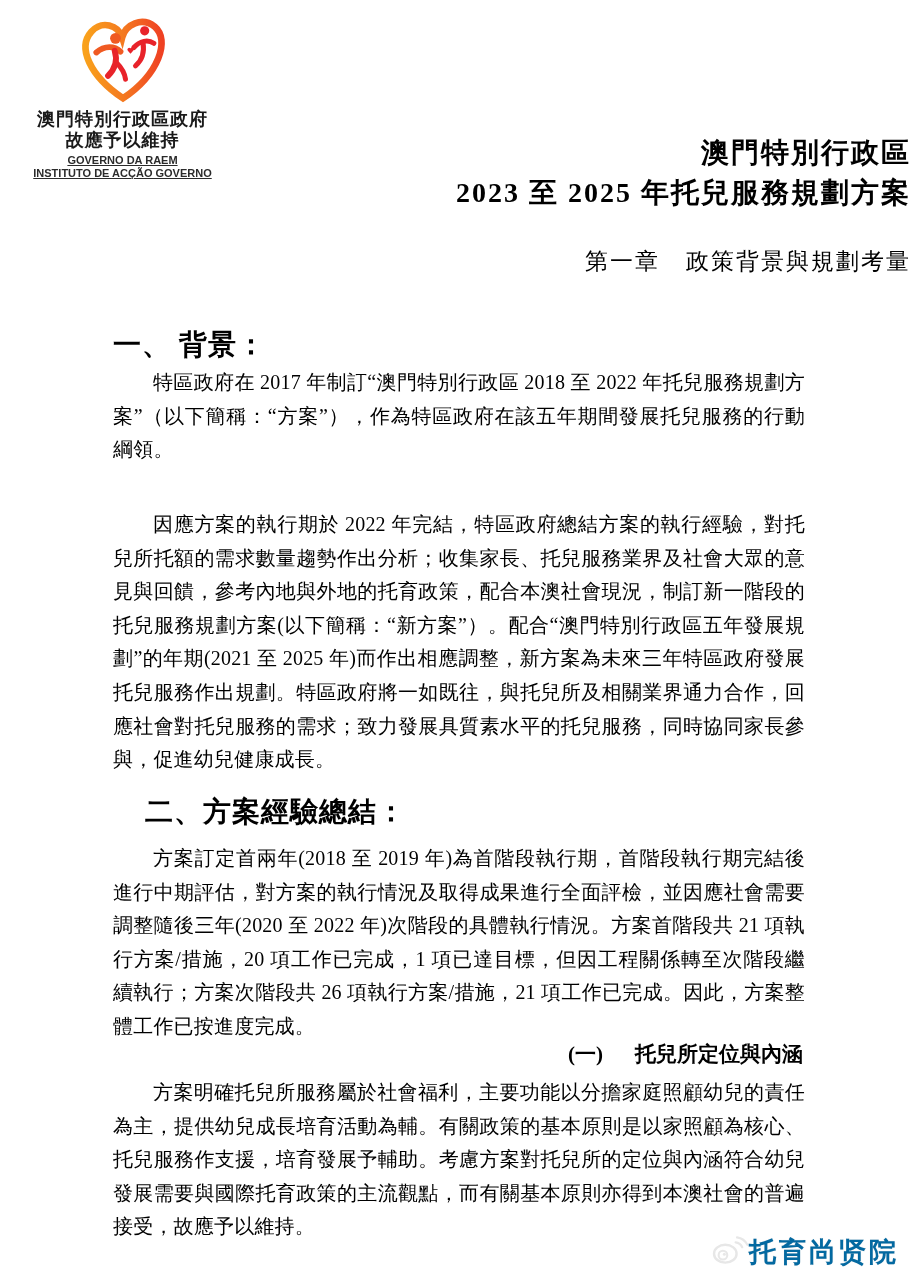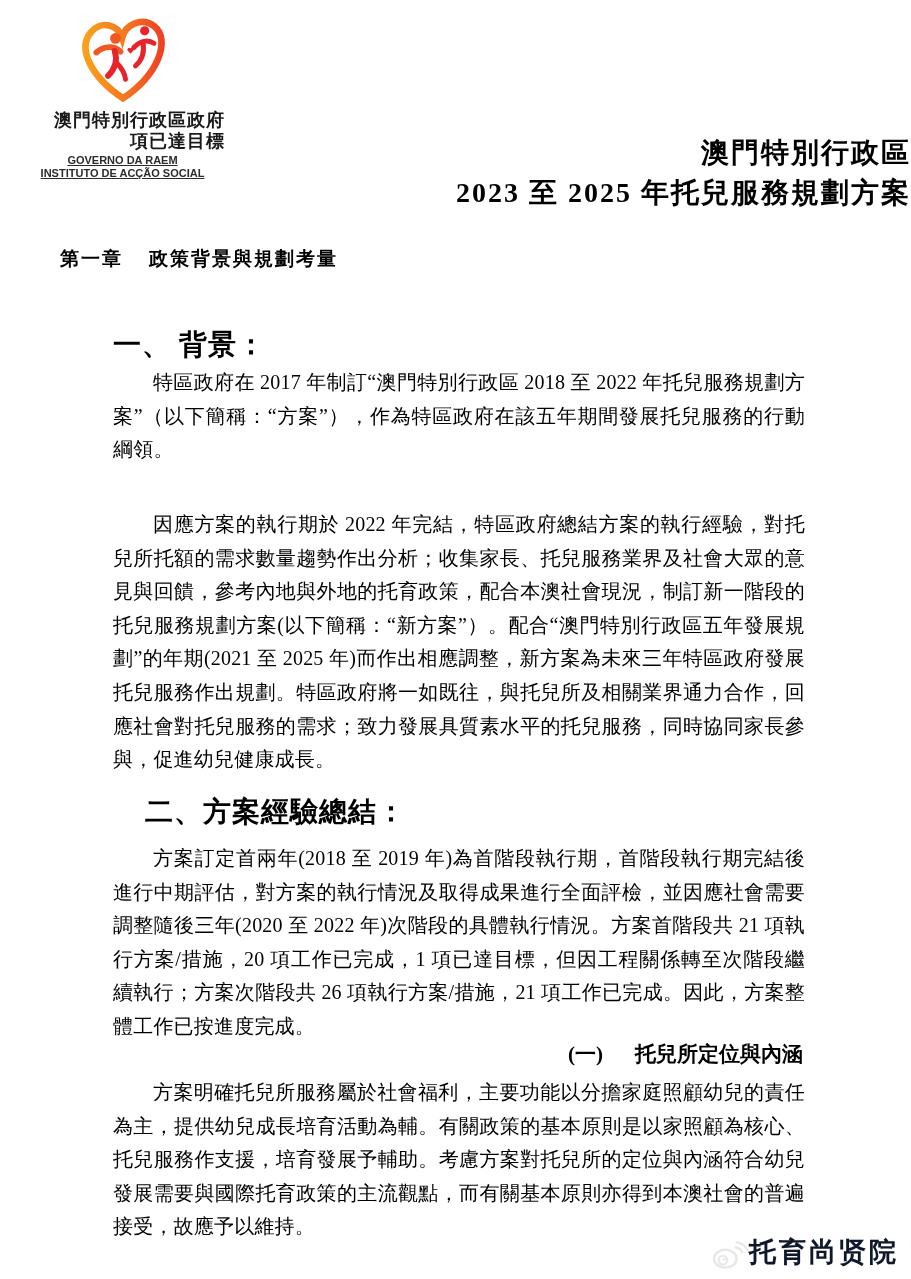--- a/index.html
+++ b/index.html
@@ -22,22 +22,21 @@
     width: 205px;
     text-align: center;
   }
   .logo-heart { display: block; margin: 0 auto 4px auto; }
   .org-zh {
     font-size: 18px;
     font-weight: 700;
     line-height: 21px;
     letter-spacing: 1px;
     color: #1a1a1a;
-    font-family: Liberation Serif, serif;
-    text-align: right;
+    font-family: Liberation Mono, monospace;
   }
   .org-pt {
     font-size: 11px;
     font-weight: 700;
     line-height: 12.5px;
     color: #2b2b2b;
     font-family: "Liberation Sans", "DejaVu Sans", sans-serif;
     margin-top: 2px;
   }
   .org-pt div { line-height: 12.5px; text-decoration: underline; }
@@ -52,23 +51,23 @@
     font-weight: 700;
     font-size: 28px;
     line-height: 40px;
     letter-spacing: 2px;
   }
   .chapter {
     position: absolute;
     left: 60px;
     right: 0;
     top: 246px;
-    text-align: left;
-    font-weight: 700;
-    font-size: 19px;
+    text-align: right;
+    font-weight: 400;
+    font-size: 23px;
     letter-spacing: 2px;
   }
   .chapter-gap { display: inline-block; width: 26px; }
 
   
   .sec-heading {
     position: absolute;
     left: 113px;
     width: 690px;
     font-size: 28px;
@@ -101,22 +100,22 @@
   #para-3       { top: 842px; }
   #sub1-heading { top: 1040px; text-align: right; }
   #para-4       { top: 1076px; }
 
   
   .watermark {
     position: absolute;
     right: 12px;
     top: 1234px;
     display: flex;
-    align-items: flex-end;
-    color: #0f172a;
+    align-items: flex-start;
+    color: #0369a1;
     font-size: 27px;
     font-weight: 700;
     letter-spacing: 3px;
     font-family: "Liberation Sans", "DejaVu Sans", sans-serif;
     text-shadow: 0 0 1px #dcdcdc;
     user-select: none;
   }
 </style>
 </head>
 <body>
@@ -140,24 +139,24 @@
       <path d="M50 44 C 54 56, 50 66, 42 74" fill="none" stroke="#E8232A" stroke-width="7" stroke-linecap="round"></path>
       <path d="M52 58 C 58 64, 62 70, 63 78" fill="none" stroke="#E8232A" stroke-width="6" stroke-linecap="round"></path>
 
       <circle cx="86" cy="20" r="5.5" fill="#E8232A"></circle>
       <path d="M73 40 C 80 32, 90 30, 97 35" fill="none" stroke="#E8232A" stroke-width="6" stroke-linecap="round"></path>
       <path d="M84 34 C 86 46, 82 56, 75 62" fill="none" stroke="#E8232A" stroke-width="6" stroke-linecap="round"></path>
 
       <path d="M66 44 l3 -3 a2.2 2.2 0 0 1 3.2 3 l-3.2 3.4 l-3.2 -3.4 a2.2 2.2 0 0 1 3.2 -3 z" fill="#E8232A"></path>
     </svg>
     <div class="org-zh">澳門特別行政區政府</div>
-    <div class="org-zh">項已達目標</div>
+    <div class="org-zh">故應予以維持</div>
     <div class="org-pt">
       <div>GOVERNO DA RAEM</div>
-      <div>INSTITUTO DE ACÇÃO SOCIAL</div>
+      <div>INSTITUTO DE ACÇÃO GOVERNO</div>
     </div>
   </div>
 
   <div class="doc-title">
     <div>澳門特別行政區</div>
     <div>2023 至 2025 年托兒服務規劃方案</div>
   </div>
 
   <div class="chapter">
     <span>第一章</span><span class="chapter-gap"></span><span>政策背景與規劃考量</span>

